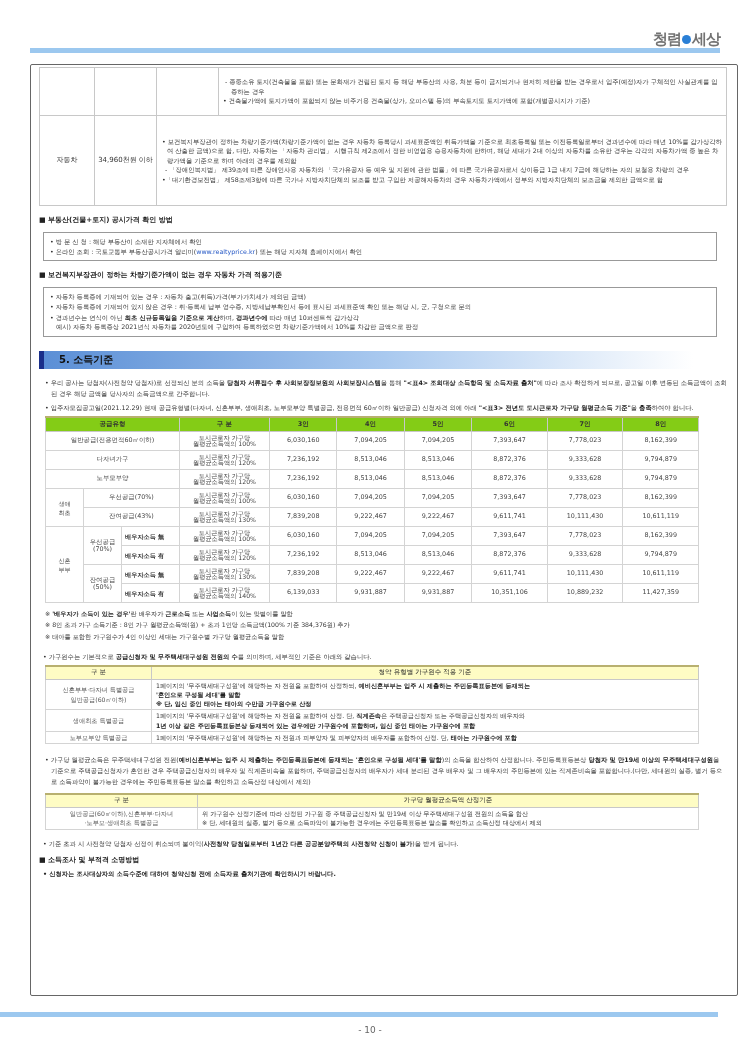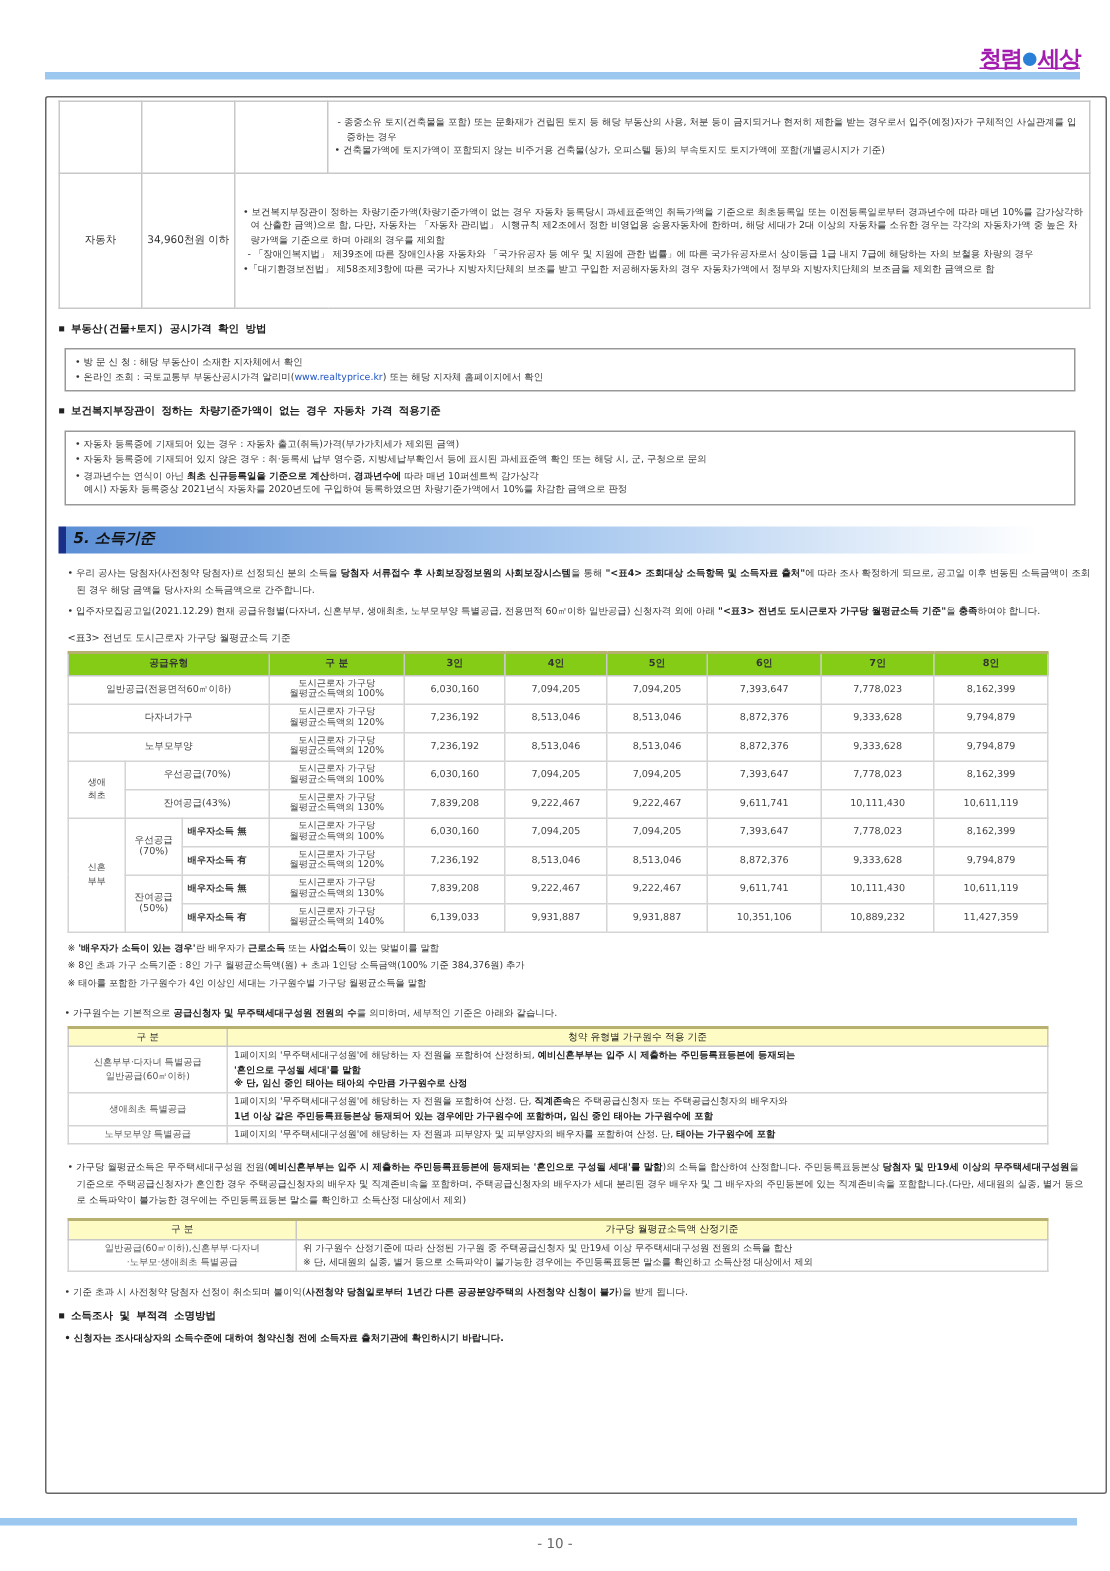--- a/index.html
+++ b/index.html
@@ -1,35 +1,35 @@
 <!DOCTYPE html>
 <html><head>
 <meta charset="utf-8">
 <style>
   * { box-sizing: border-box; margin: 0; padding: 0; }
   body { width: 740px; height: 1047px; background: #fff; font-family: "DejaVu Sans", sans-serif; color: #333; position: relative; overflow: hidden; }
-  .logo { position: absolute; right: 20px; top: 30px; font-size: 15px; font-weight: bold; color: #a21caf; letter-spacing: -1px; text-decoration: underline; }
+  .logo { position: absolute; right: 20px; top: 30px; font-size: 15px; font-weight: bold; color: #737373; letter-spacing: -1px; }
   .logo .dot { display: inline-block; width: 9px; height: 9px; border-radius: 50%; background: #2a7fd6; margin: 0 1px; vertical-align: middle; }
   .topbar { position: absolute; left: 30px; right: 20px; top: 48px; height: 5px; background: #9cc8ef; }
   .bottombar { position: absolute; left: 0; right: 22px; top: 1012px; height: 5px; background: #9cc8ef; }
   .pagenum { position: absolute; left: 0; right: 0; top: 1025px; text-align: center; font-size: 9px; color: #666; }
   .frame { position: absolute; left: 30px; top: 64px; width: 708px; height: 932px; border: 1.5px solid #666; border-radius: 2px; padding: 2px 10px 0 8px; font-size: 6.3px; line-height: 1.5; }
   table { border-collapse: collapse; width: 100%; }
   .t-top td { border: 1px solid #c8c8c8; vertical-align: middle; }
   .t-top td.c { text-align: center; font-size: 7px; }
   .t-top td.txt { padding: 2px 4px; }
   .t-top { border-top: none; }
-  .sq { font-weight: bold; font-size: 7px; color: #222; margin: 9px 0 6px 0; font-family: Liberation Mono, monospace; }
+  .sq { font-weight: bold; font-size: 7px; color: #222; margin: 9px 0 6px 0; }
   .sq::before { content: "■ "; }
   .box { border: 1px solid #999; padding: 3px 6px; margin-left: 4px; margin-right: 10px; }
   .box div { margin: 1px 0; }
   .bul::before { content: "• "; }
   .b { font-weight: bold; color: #222; }
   .link { color: #2457c5; }
-  .sec { margin: 14px 0 8px 0; height: 18px; background: linear-gradient(to right, #5b8fd6 0%, #a9c9ef 50%, #ffffff 95%); border-left: 5px solid #1a2f8a; font-size: 10px; font-weight: bold; color: #111; padding-left: 5px; line-height: 18px; font-style: italic; }
+  .sec { margin: 14px 0 8px 0; height: 18px; background: linear-gradient(to right, #5b8fd6 0%, #a9c9ef 50%, #ffffff 95%); border-left: 5px solid #1a2f8a; font-size: 10px; font-weight: bold; color: #111; padding-left: 15px; line-height: 18px; }
   .para { margin: 3px 0 3px 4px; line-height: 1.75; }
   .para.ind { padding-left: 8px; text-indent: -6px; }
   .caption { margin: 8px 0 4px 6px; font-size: 6.5px; }
   .inc { margin-left: 6px; margin-right: 28px; width: calc(100% - 34px); }
   .inc th { background: #84cc16; font-weight: bold; border: 1px solid #c8c8c8; border-top: 2px solid #b8b070; height: 15px; font-size: 6.5px; }
   .inc td { border: 1px solid #d4d4d4; text-align: center; height: 19px; font-size: 6.4px; color: #444; }
   .inc td.g { line-height: 1.05; font-size: 6.2px; }
   .inc td.sub { font-weight: bold; font-size: 6.2px; text-align: left; padding-left: 3px; color: #333; }
   .note { margin: 2px 0 2px 6px; font-size: 6.2px; }
   .gt { margin-left: 6px; margin-right: 28px; width: calc(100% - 34px); }
@@ -85,21 +85,20 @@
     <div class="bul">자동차 등록증에 기재되어 있는 경우 : 자동차 출고(취득)가격(부가가치세가 제외된 금액)</div>
     <div class="bul">자동차 등록증에 기재되어 있지 않은 경우 : 취·등록세 납부 영수증, 지방세납부확인서 등에 표시된 과세표준액 확인 또는 해당 시, 군, 구청으로 문의</div>
     <div class="bul"><span>경과년수는 연식이 아닌 </span><span class="b">최초 신규등록일을 기준으로 계산</span><span>하며, </span><span class="b">경과년수에</span><span> 따라 매년 10퍼센트씩 감가상각</span>
       <div style="margin:0;padding-left:6px">예시) 자동차 등록증상 2021년식 자동차를 2020년도에 구입하여 등록하였으면 차량기준가액에서 10%를 차감한 금액으로 판정</div>
     </div>
   </div>
 
   <div class="sec">5. 소득기준</div>
   <div class="para ind">• <span>우리 공사는 당첨자(사전청약 당첨자)로 선정되신 분의 소득을 </span><span class="b">당첨자 서류접수 후 사회보장정보원의 사회보장시스템</span><span>을 통해 </span><span class="b">"&lt;표4&gt; 조회대상 소득항목 및 소득자료 출처"</span><span>에 따라 조사 확정하게 되므로, 공고일 이후 변동된 소득금액이 조회된 경우 해당 금액을 당사자의 소득금액으로 간주합니다.</span></div>
   <div class="para ind">• <span>입주자모집공고일(2021.12.29) 현재 공급유형별(다자녀, 신혼부부, 생애최초, 노부모부양 특별공급, 전용면적 60㎡이하 일반공급) 신청자격 외에 아래 </span><span class="b">"&lt;표3&gt; 전년도 도시근로자 가구당 월평균소득 기준"</span><span>을 </span><span class="b">충족</span><span>하여야 합니다.</span></div>
-  <div class="caption">&lt;표3&gt;  전년도 도시근로자 가구당 월평균소득 기준</div>
 
   <table class="inc">
     <colgroup>
         <col style="width:38px">
         <col style="width:38px">
         <col style="width:58px">
         <col style="width:90px">
         <col>
         <col>
         <col>

